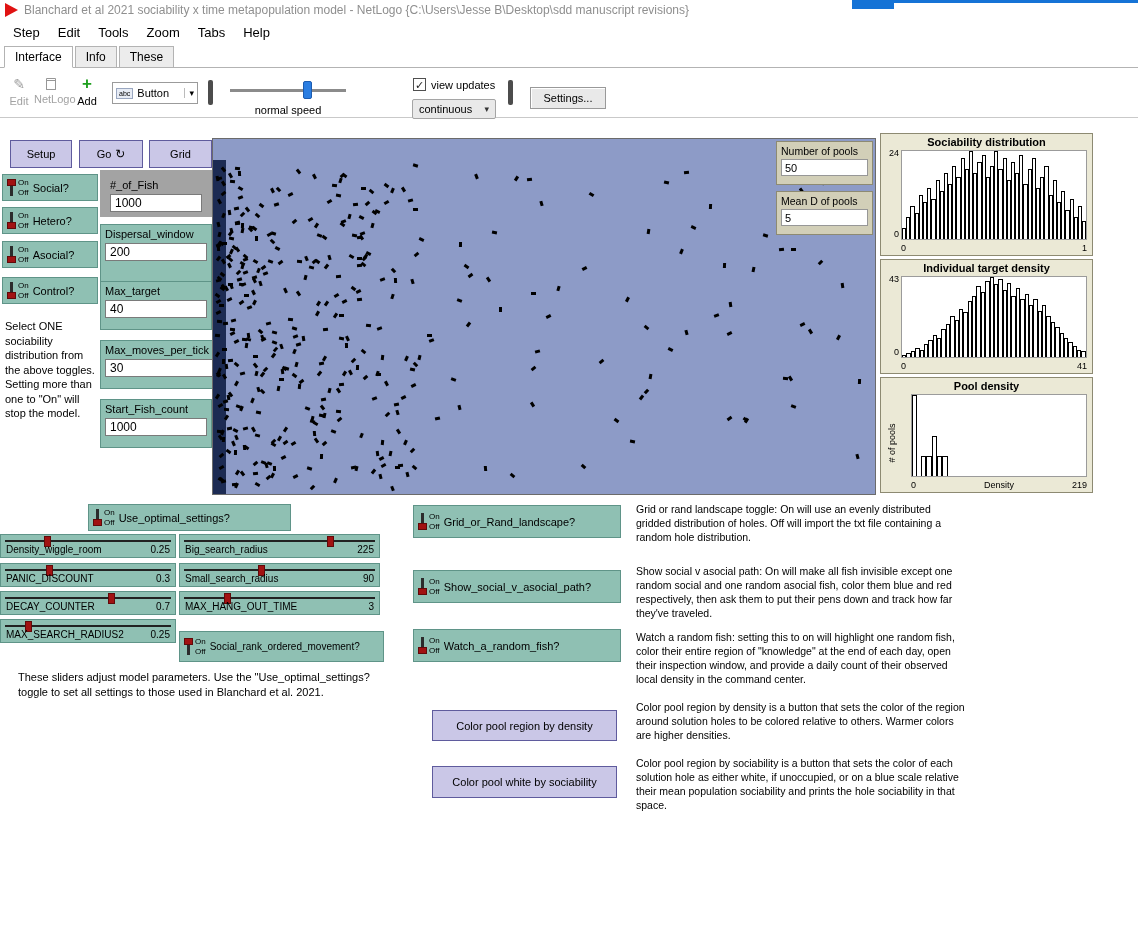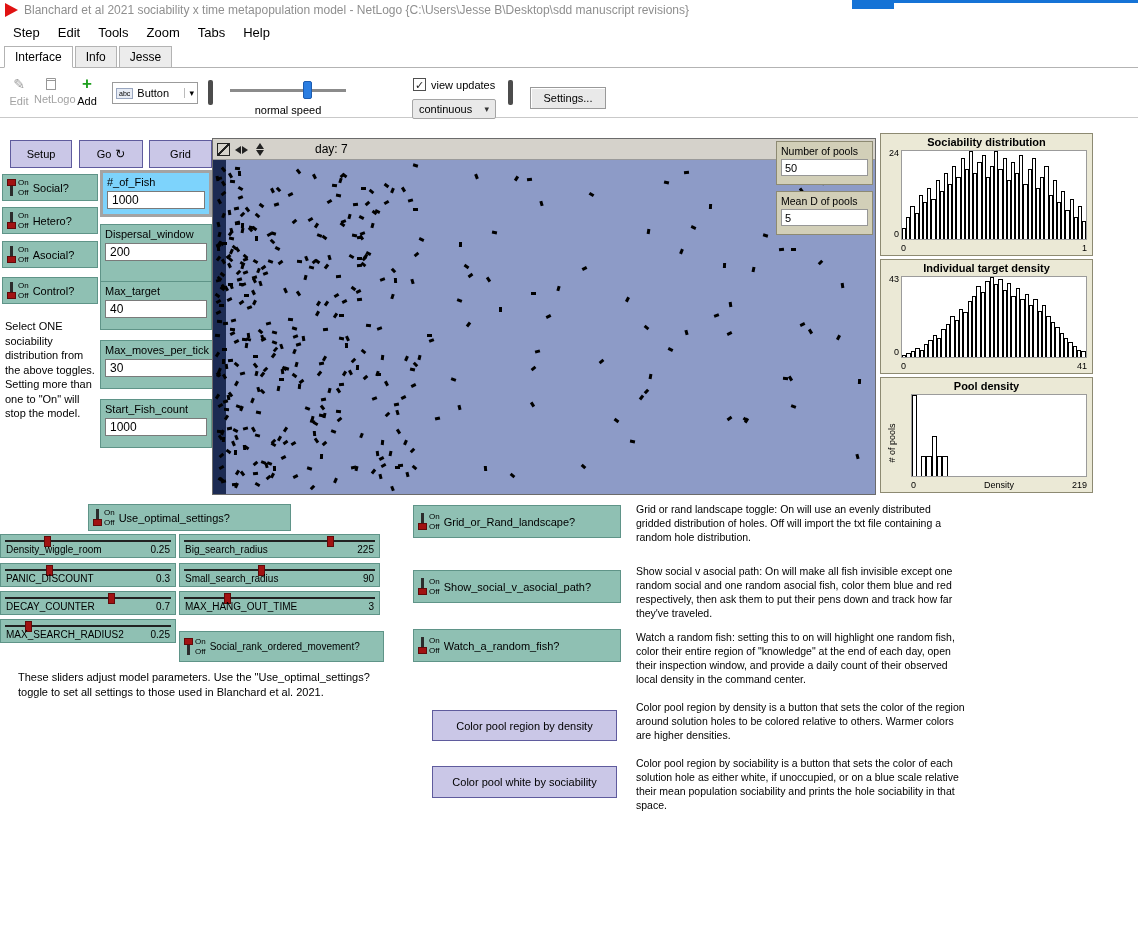--- a/index.html
+++ b/index.html
@@ -54,21 +54,21 @@
 
   .nl-switch { position:absolute; background:#8fc0b3; border:1px solid #5f9488; display:flex; align-items:center; padding:2px 3px; }
   .sw-toggle { position:relative; width:10px; height:19px; margin-right:2px; flex:0 0 auto; }
   .sw-track { position:absolute; left:4px; top:1px; width:3px; bottom:1px; background:#2c2c2c; }
   .sw-handle { position:absolute; left:1px; width:9px; height:7px; background:#a11212; border:1px solid #610a0a; bottom:1px; }
   .nl-switch.on .sw-handle { top:1px; bottom:auto; }
   .sw-onoff { display:flex; flex-direction:column; font-size:8px; line-height:1.2; margin-right:4px; flex:0 0 auto; }
   .sw-label { font-size:11px; white-space:nowrap; overflow:hidden; }
 
   .nl-input { position:absolute; background:#8fc0b3; border:1px solid #5f9488; padding:3px 4px; }
-  .nl-input.white { background:#7dd3fc; border:3px solid #a3a3a3; }
+  .nl-input.white { background:#a3a3a3; border:6px solid #a3a3a3; }
   .in-label { font-size:11px; margin-bottom:3px; }
   .in-field { display:block; width:100%; background:#fff; border:1px solid #7a7a7a; font-size:12px; padding:1px 4px; height:18px; font-family:"Liberation Sans",sans-serif; }
 
   .nl-slider { position:absolute; background:#8fc0b3; border:1px solid #5f9488; }
   .sl-track { position:absolute; left:4px; right:4px; top:5px; height:2px; background:#222; }
   .sl-handle { position:absolute; top:1px; width:7px; height:11px; background:#a11212; border:1px solid #610a0a; }
   .sl-row { position:absolute; left:5px; right:5px; bottom:2px; display:flex; justify-content:space-between; font-size:10px; }
 
   .nl-monitor { position:absolute; background:#d2cfb8; border:1px solid #8d8a72; padding:3px 4px; z-index:5; }
   .mon-label { font-size:10.5px; }
@@ -124,21 +124,21 @@
   <span class="menu-item">Edit</span>
   <span class="menu-item">Tools</span>
   <span class="menu-item">Zoom</span>
   <span class="menu-item">Tabs</span>
   <span class="menu-item">Help</span>
 </div>
 
 <div class="tabbar">
   <div class="tab active">Interface</div>
   <div class="tab">Info</div>
-  <div class="tab">Jesse</div>
+  <div class="tab">These</div>
 </div>
 
 <div class="toolbar">
   <div class="tool-item" style="left:2px;">
     <div class="pencil-icon">✎</div>
     <div class="t-label dim">Edit</div>
   </div>
   <div class="tool-item" style="left:34px;">
     <div class="trash-icon"></div>
     <div class="t-label dim">NetLogo</div>
@@ -241,26 +241,20 @@
 <div class="nl-input" style="left:100px;top:340px;width:132px;height:49px;">
   <div class="in-label">Max_moves_per_tick</div>
   <input class="in-field" value="30" style="">
 </div>
 <div class="nl-input" style="left:100px;top:399px;width:112px;height:49px;">
   <div class="in-label">Start_Fish_count</div>
   <input class="in-field" value="1000" style="">
 </div>
 
 <div class="world">
-  <div class="world-header">
-    <div class="vh-icon vh-box"></div>
-    <div class="vh-icon vh-lr"></div>
-    <div class="vh-icon vh-ud"></div>
-    <span class="day-label">day: 7</span>
-  </div>
   <div class="world-canvas">
     <div class="dark-strip"></div>
   <div class="fish" style="left: 1.15153%; top: 59.9722%; transform: rotate(273deg);"></div>
       <div class="fish" style="left: 29.8145%; top: 35.9868%; transform: rotate(74deg);"></div>
       <div class="fish" style="left: 19.4818%; top: 41.8888%; transform: rotate(154deg);"></div>
       <div class="fish" style="left: 16.7261%; top: 31.4904%; transform: rotate(129deg);"></div>
       <div class="fish" style="left: 3.24136%; top: 96.9082%; transform: rotate(115deg);"></div>
       <div class="fish" style="left: 18.9692%; top: 53.114%; transform: rotate(11deg);"></div>
       <div class="fish" style="left: 1.62402%; top: 38.0804%; transform: rotate(240deg);"></div>
       <div class="fish" style="left: 19.5056%; top: 4.21154%; transform: rotate(215deg);"></div>

